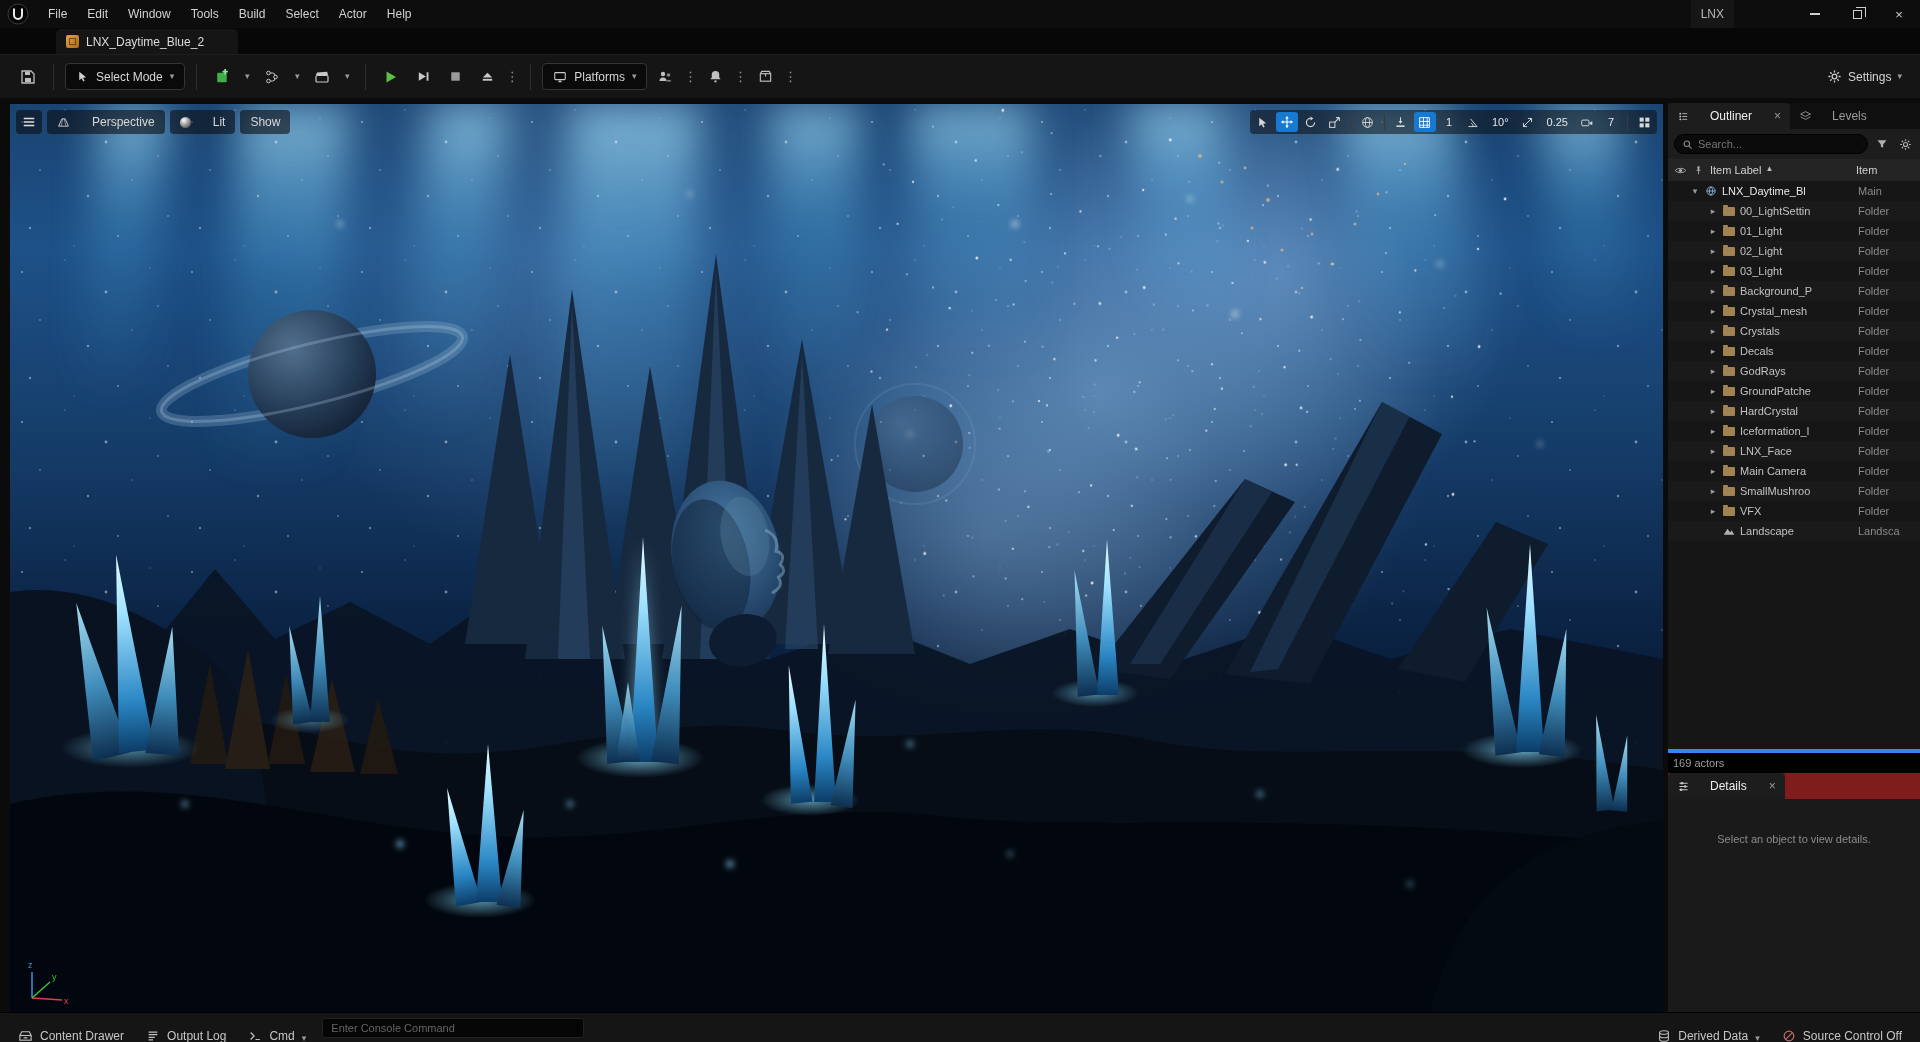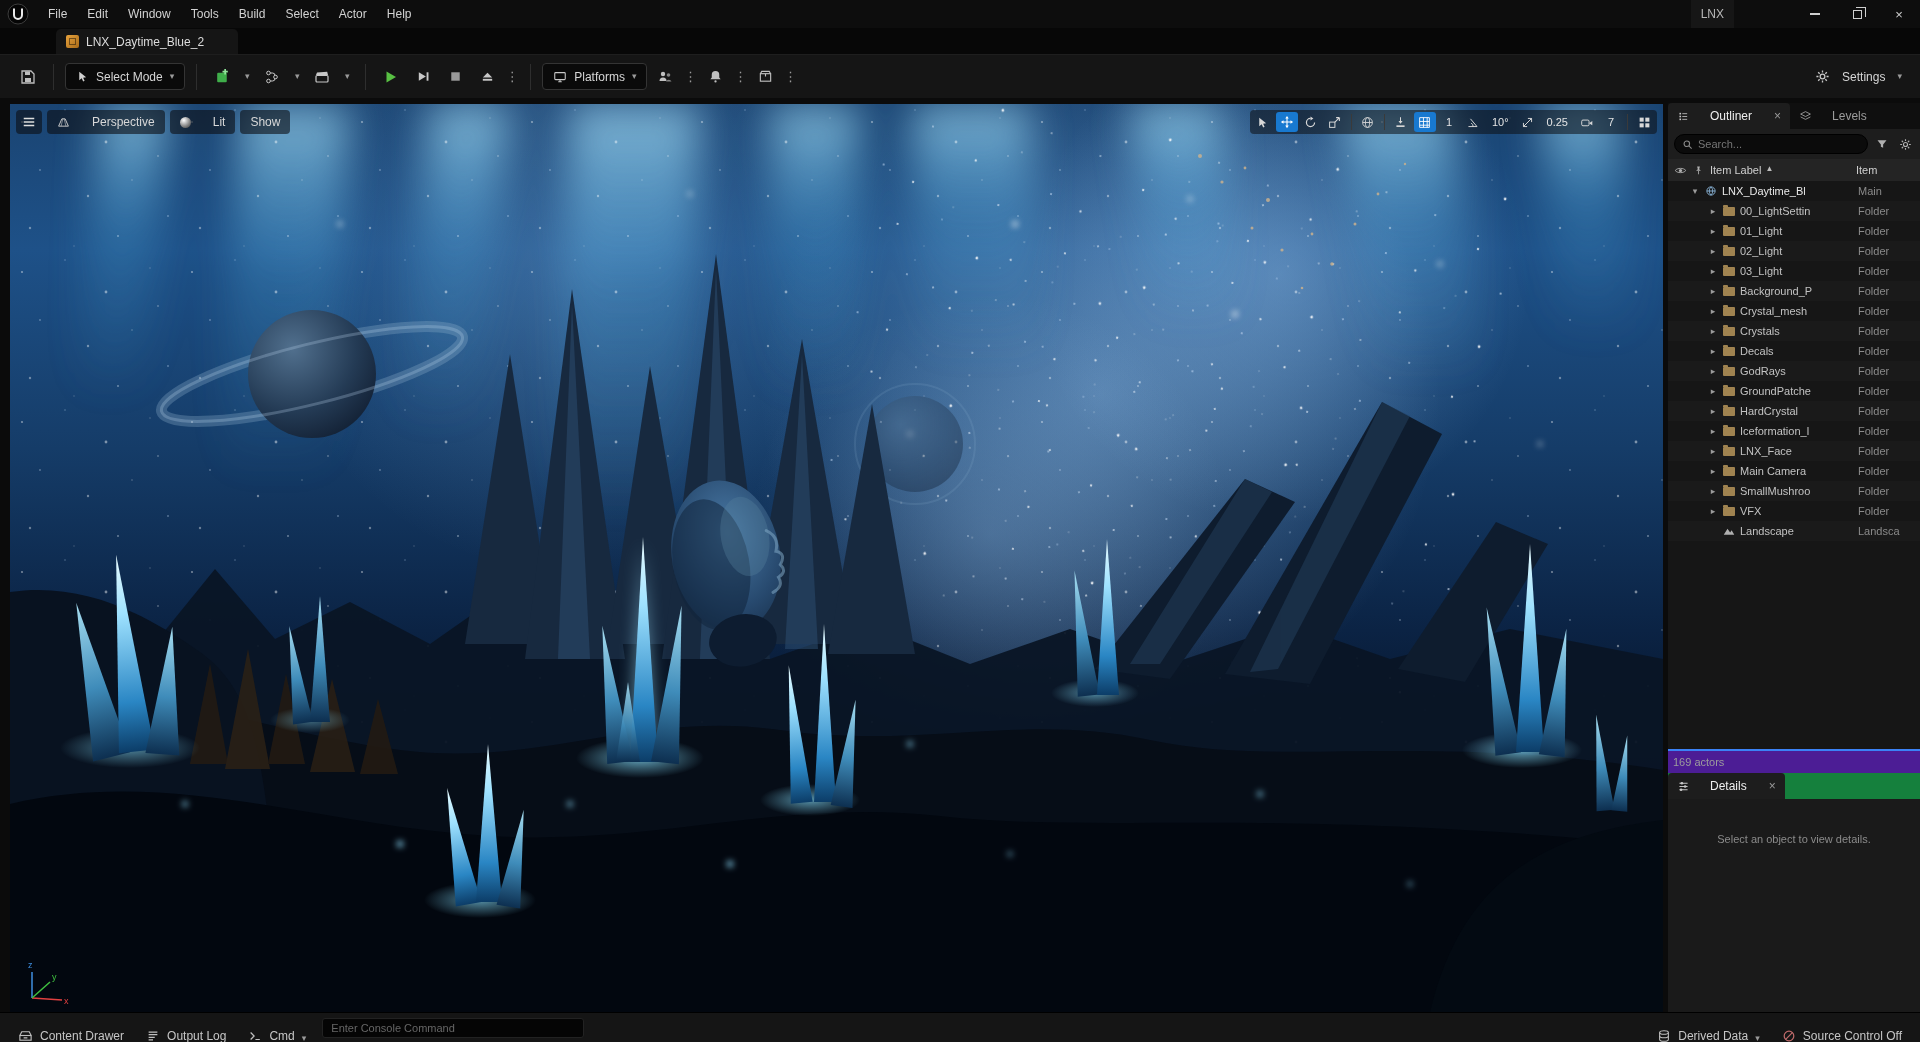--- a/index.html
+++ b/index.html
@@ -74,22 +74,22 @@
   .out-row{height:20px;display:flex;align-items:center;padding-left:40px;padding-right:4px;gap:5px}
   .out-row:nth-child(even){background:#1a1a1a}
   .out-row.world-row{padding-left:22px}
   .row-arrow{width:10px;color:#9c9c9c;font-size:9px;text-align:center;flex:0 0 auto}
   .row-icon{flex:0 0 auto;display:flex;align-items:center}
   .folder-icon{width:12px;height:9px;background:var(--folder-tan,#a08350);border-radius:1px;position:relative}
   .folder-icon::before{content:"";position:absolute;top:-2px;left:0;width:5px;height:2px;background:inherit;border-radius:1px 1px 0 0}
   .row-label{flex:1;color:#c2c2c2;white-space:nowrap;overflow:hidden}
   .world-row .row-label{color:#e8e8e8}
   .row-type{width:58px;color:#8a8a8a;white-space:nowrap;overflow:hidden;flex:0 0 auto}
-  .actors-strip{height:24px;background:#4c1d95;display:flex;align-items:center;padding:0 5px;font-size:11px;color:#9c9c9c;flex:0 0 auto;border-top:2px solid #3b82f6}
-  .details-tabs{height:26px;background:#15803d;display:flex;align-items:flex-start;flex:0 0 auto}
+  .actors-strip{height:24px;background:#000000;display:flex;align-items:center;padding:0 5px;font-size:11px;color:#9c9c9c;flex:0 0 auto;border-top:4px solid #3b82f6}
+  .details-tabs{height:26px;background:#7f1d1d;display:flex;align-items:flex-start;flex:0 0 auto}
   .details-body{flex:0 0 213px;background:#1a1a1a;text-align:center;padding-top:34px;font-size:11px;color:#8b8b8b}
 
   
   .statusbar{height:30px;background:#151515;border-top:1px solid #000;display:flex;align-items:center;padding:0 8px;gap:2px;flex:0 0 auto}
   .sb-btn{display:flex;align-items:flex-end;gap:7px;height:30px;padding:0 10px;font-size:12px;color:#c6c6c6}
   .console-input{width:262px;height:20px;background:#050505;border:1px solid #222;border-radius:3px;color:#8a8a8a;
     font-family:Liberation Sans, sans-serif;font-size:11px;padding:0 8px;margin-left:4px}
   .console-input::placeholder{color:#666}
   .sb-spacer{flex:1}
 </style>
@@ -240,21 +240,21 @@
     <button class="tb-icon-btn">
       <svg width="15" height="15" viewBox="0 0 16 16" fill="none" stroke="#c0c0c0" stroke-width="1.2">
           <rect x="2.5" y="5" width="11" height="8"></rect>
           <path d="M2.5 5 L4 2.5 H12 L13.5 5 M8 5 v3"></path>
         </svg>
     </button>
     <button class="kebab-btn">
         <span>⋮</span>
       </button>
     <div class="tb-right">
-      <button class="tb-icon-btn" style="width:auto;gap:12px;display:flex;padding:0 4px">
+      <button class="tb-icon-btn" style="width:auto;gap:6px;display:flex;padding:0 4px">
         <svg width="15" height="15" viewBox="0 0 16 16" stroke="#c8c8c8" stroke-width="1.4" fill="none">
             <circle cx="8" cy="8" r="2.5"></circle>
             <path d="M8 1.5v2.2 M8 12.3v2.2 M1.5 8h2.2 M12.3 8h2.2 M3.4 3.4l1.6 1.6 M11 11l1.6 1.6 M12.6 3.4 L11 5 M5 11l-1.6 1.6"></path>
           </svg>
         <span>Settings</span>
         <span class="chev">▾</span>
       </button>
     </div>
   </div>
 

